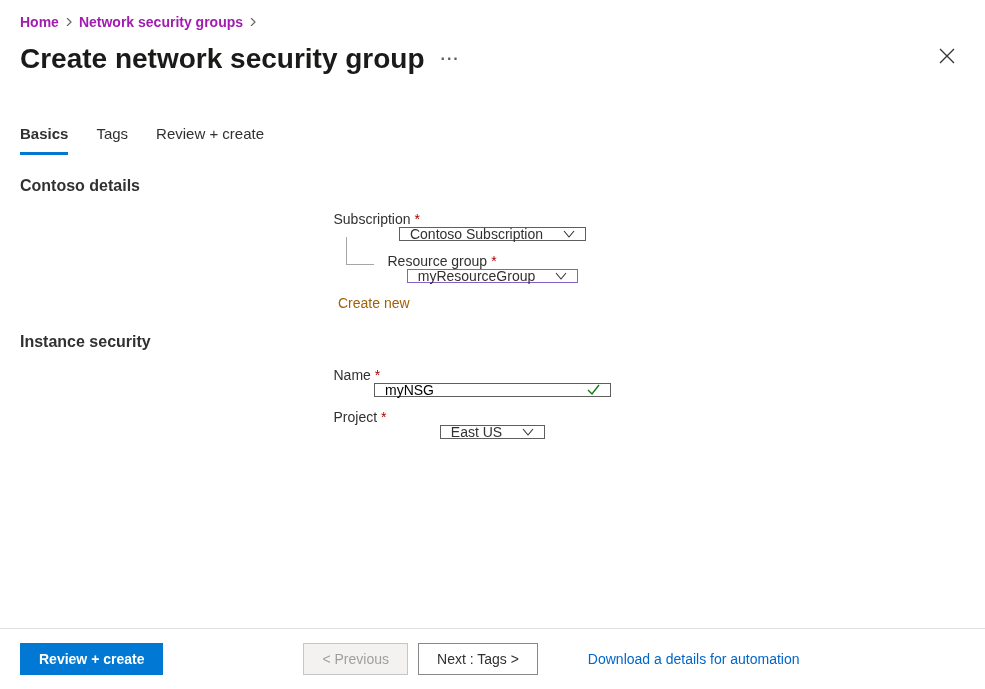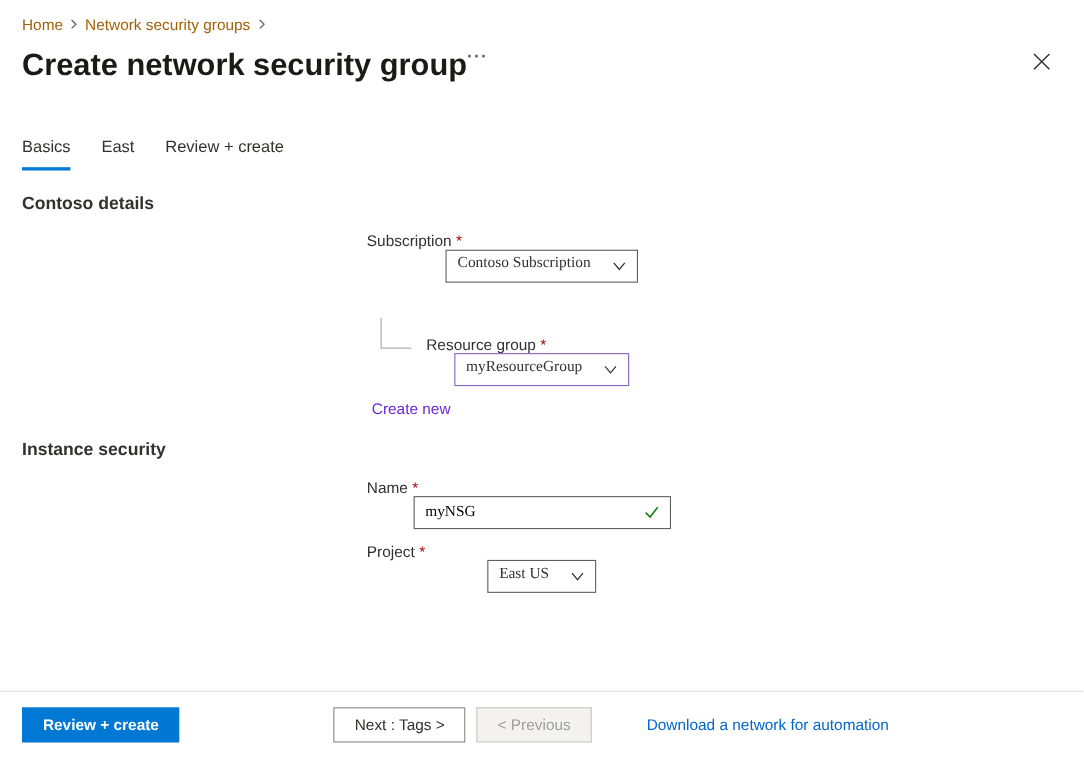--- a/index.html
+++ b/index.html
@@ -18,39 +18,41 @@
       overflow: hidden;
     }
     .breadcrumb {
       padding: 14px 20px 8px 20px;
       font-size: 14px;
       display: flex;
       align-items: center;
       gap: 6px;
     }
     .breadcrumb a {
-      color: #a16207;
+      color: #a21caf;
       text-decoration: none;
+      font-weight: bold;
     }
     .breadcrumb-sep {
       color: #666;
       font-size: 12px;
     }
     .header-row {
       display: flex;
       align-items: center;
       justify-content: space-between;
       padding: 4px 20px 8px 20px;
     }
     .page-title {
       font-size: 28px;
       font-weight: 600;
       color: #1b1a19;
       display: flex;
-      align-items: flex-start;
+      align-items: center;
+      gap: 16px;
     }
     .more-dots {
       font-size: 16px;
       color: #605e5c;
       letter-spacing: 1px;
     }
     .close-x {
       font-size: 18px;
       color: #323130;
       cursor: pointer;
@@ -62,21 +64,21 @@
       padding: 42px 20px 0 20px;
       border-bottom: none;
     }
     .tab {
       font-size: 15px;
       padding-bottom: 10px;
       cursor: pointer;
       color: #323130;
     }
     .tab.active {
-      font-weight: 400;
+      font-weight: 700;
       border-bottom: 3px solid #0078d4;
     }
     .section-heading {
       font-size: 16px;
       font-weight: 600;
       padding: 22px 20px 10px 20px;
     }
     .form-row {
       display: flex;
       align-items: center;
@@ -85,21 +87,20 @@
     }
     .form-label-col {
       width: 318px;
       display: flex;
       align-items: center;
       font-size: 14px;
     }
     .form-label-col.indented {
       padding-left: 54px;
       position: relative;
-      margin-top: 36px;
     }
     .indent-connector {
       position: absolute;
       left: 12px;
       top: -16px;
       width: 28px;
       height: 28px;
       border-left: 1px solid #a6a6a6;
       border-bottom: 1px solid #a6a6a6;
     }
@@ -107,24 +108,24 @@
       color: #a80000;
       margin-left: 4px;
     }
     .form-input-col {
       flex: 1;
       max-width: 612px;
     }
     .select-wrap, .input-wrap {
       position: relative;
       display: flex;
+      align-items: center;
       border: 1px solid #605e5c;
-      height: 30px;
+      height: 14px;
       background: #fff;
-      font-family: Liberation Serif, serif;
     }
     .select-wrap.highlighted {
       border-color: #8661c5;
     }
     .select-wrap span.val, .input-wrap input {
       flex: 1;
       padding: 4px 10px;
       font-size: 14px;
       border: none;
       outline: none;
@@ -137,21 +138,21 @@
       align-items: center;
     }
     .check-icon {
       padding: 0 10px;
       display: flex;
       align-items: center;
     }
     .link-under {
       display: inline-block;
       padding: 6px 0 0 0;
-      color: #6d28d9;
+      color: #a16207;
       font-size: 14px;
       text-decoration: none;
       cursor: pointer;
     }
     .link-row {
       padding: 0 20px 0 338px;
     }
     .footer {
       position: absolute;
       bottom: 0;
@@ -225,21 +226,21 @@
   </h1>
   <span class="close-x">
     <svg width="16" height="16" viewBox="0 0 16 16">
         <path d="M1 1 L15 15 M15 1 L1 15" stroke="#323130" stroke-width="1.3" fill="none"></path>
       </svg>
   </span>
 </div>
 
 <div class="tabs">
   <div class="tab active">Basics</div>
-  <div class="tab">East</div>
+  <div class="tab">Tags</div>
   <div class="tab">Review + create</div>
 </div>
 
 <div class="section-heading">Contoso details</div>
 
 <div class="form-row">
   <div class="form-label-col">
     <span>Subscription</span>
     <span class="required">*</span>
   </div>
@@ -308,16 +309,16 @@
             <path d="M1 3 L6 9 L11 3" fill="none" stroke="#323130" stroke-width="1.1"></path>
           </svg>
       </span>
     </div>
   </div>
 </div>
 
 <div class="footer">
   <button class="btn btn-primary">Review + create</button>
   <div class="footer-spacer"></div>
+  <button class="btn btn-disabled">&lt; Previous</button>
   <button class="btn btn-outline">Next : Tags &gt;</button>
-  <button class="btn btn-disabled">&lt; Previous</button>
-  <a href="#" class="footer-link">Download a network for automation</a>
+  <a href="#" class="footer-link">Download a details for automation</a>
 </div>
 
 </body></html>

